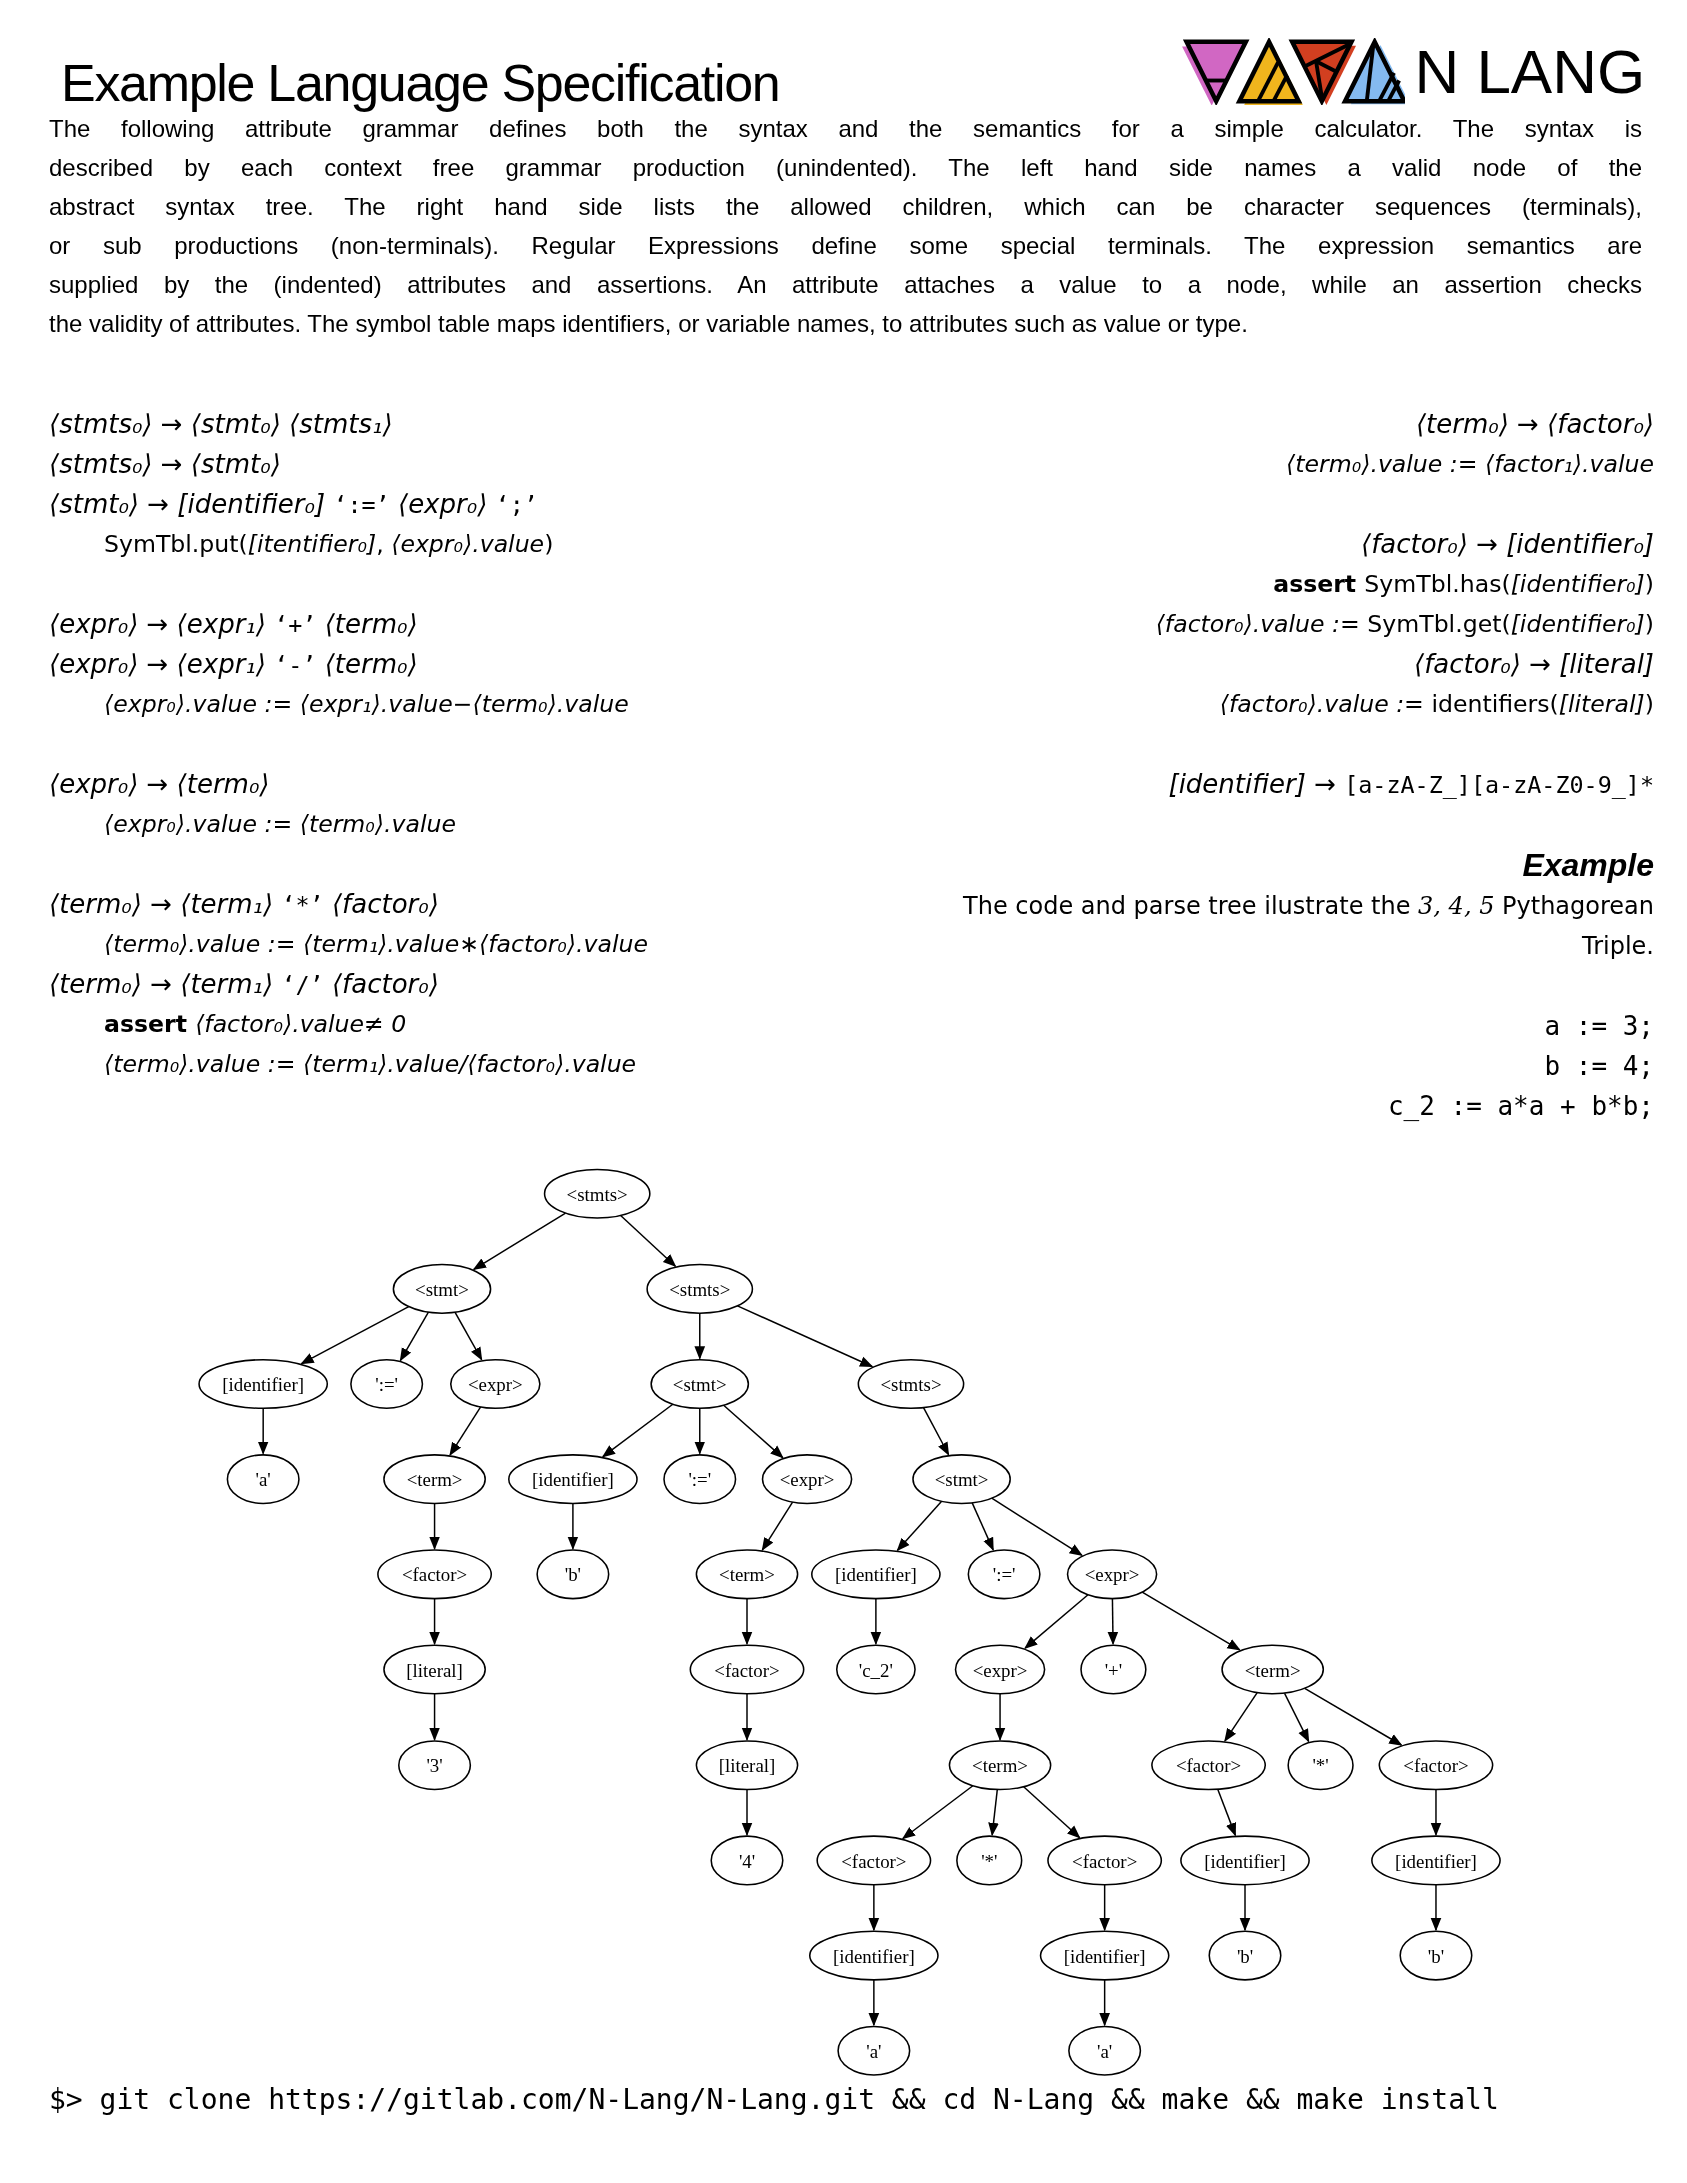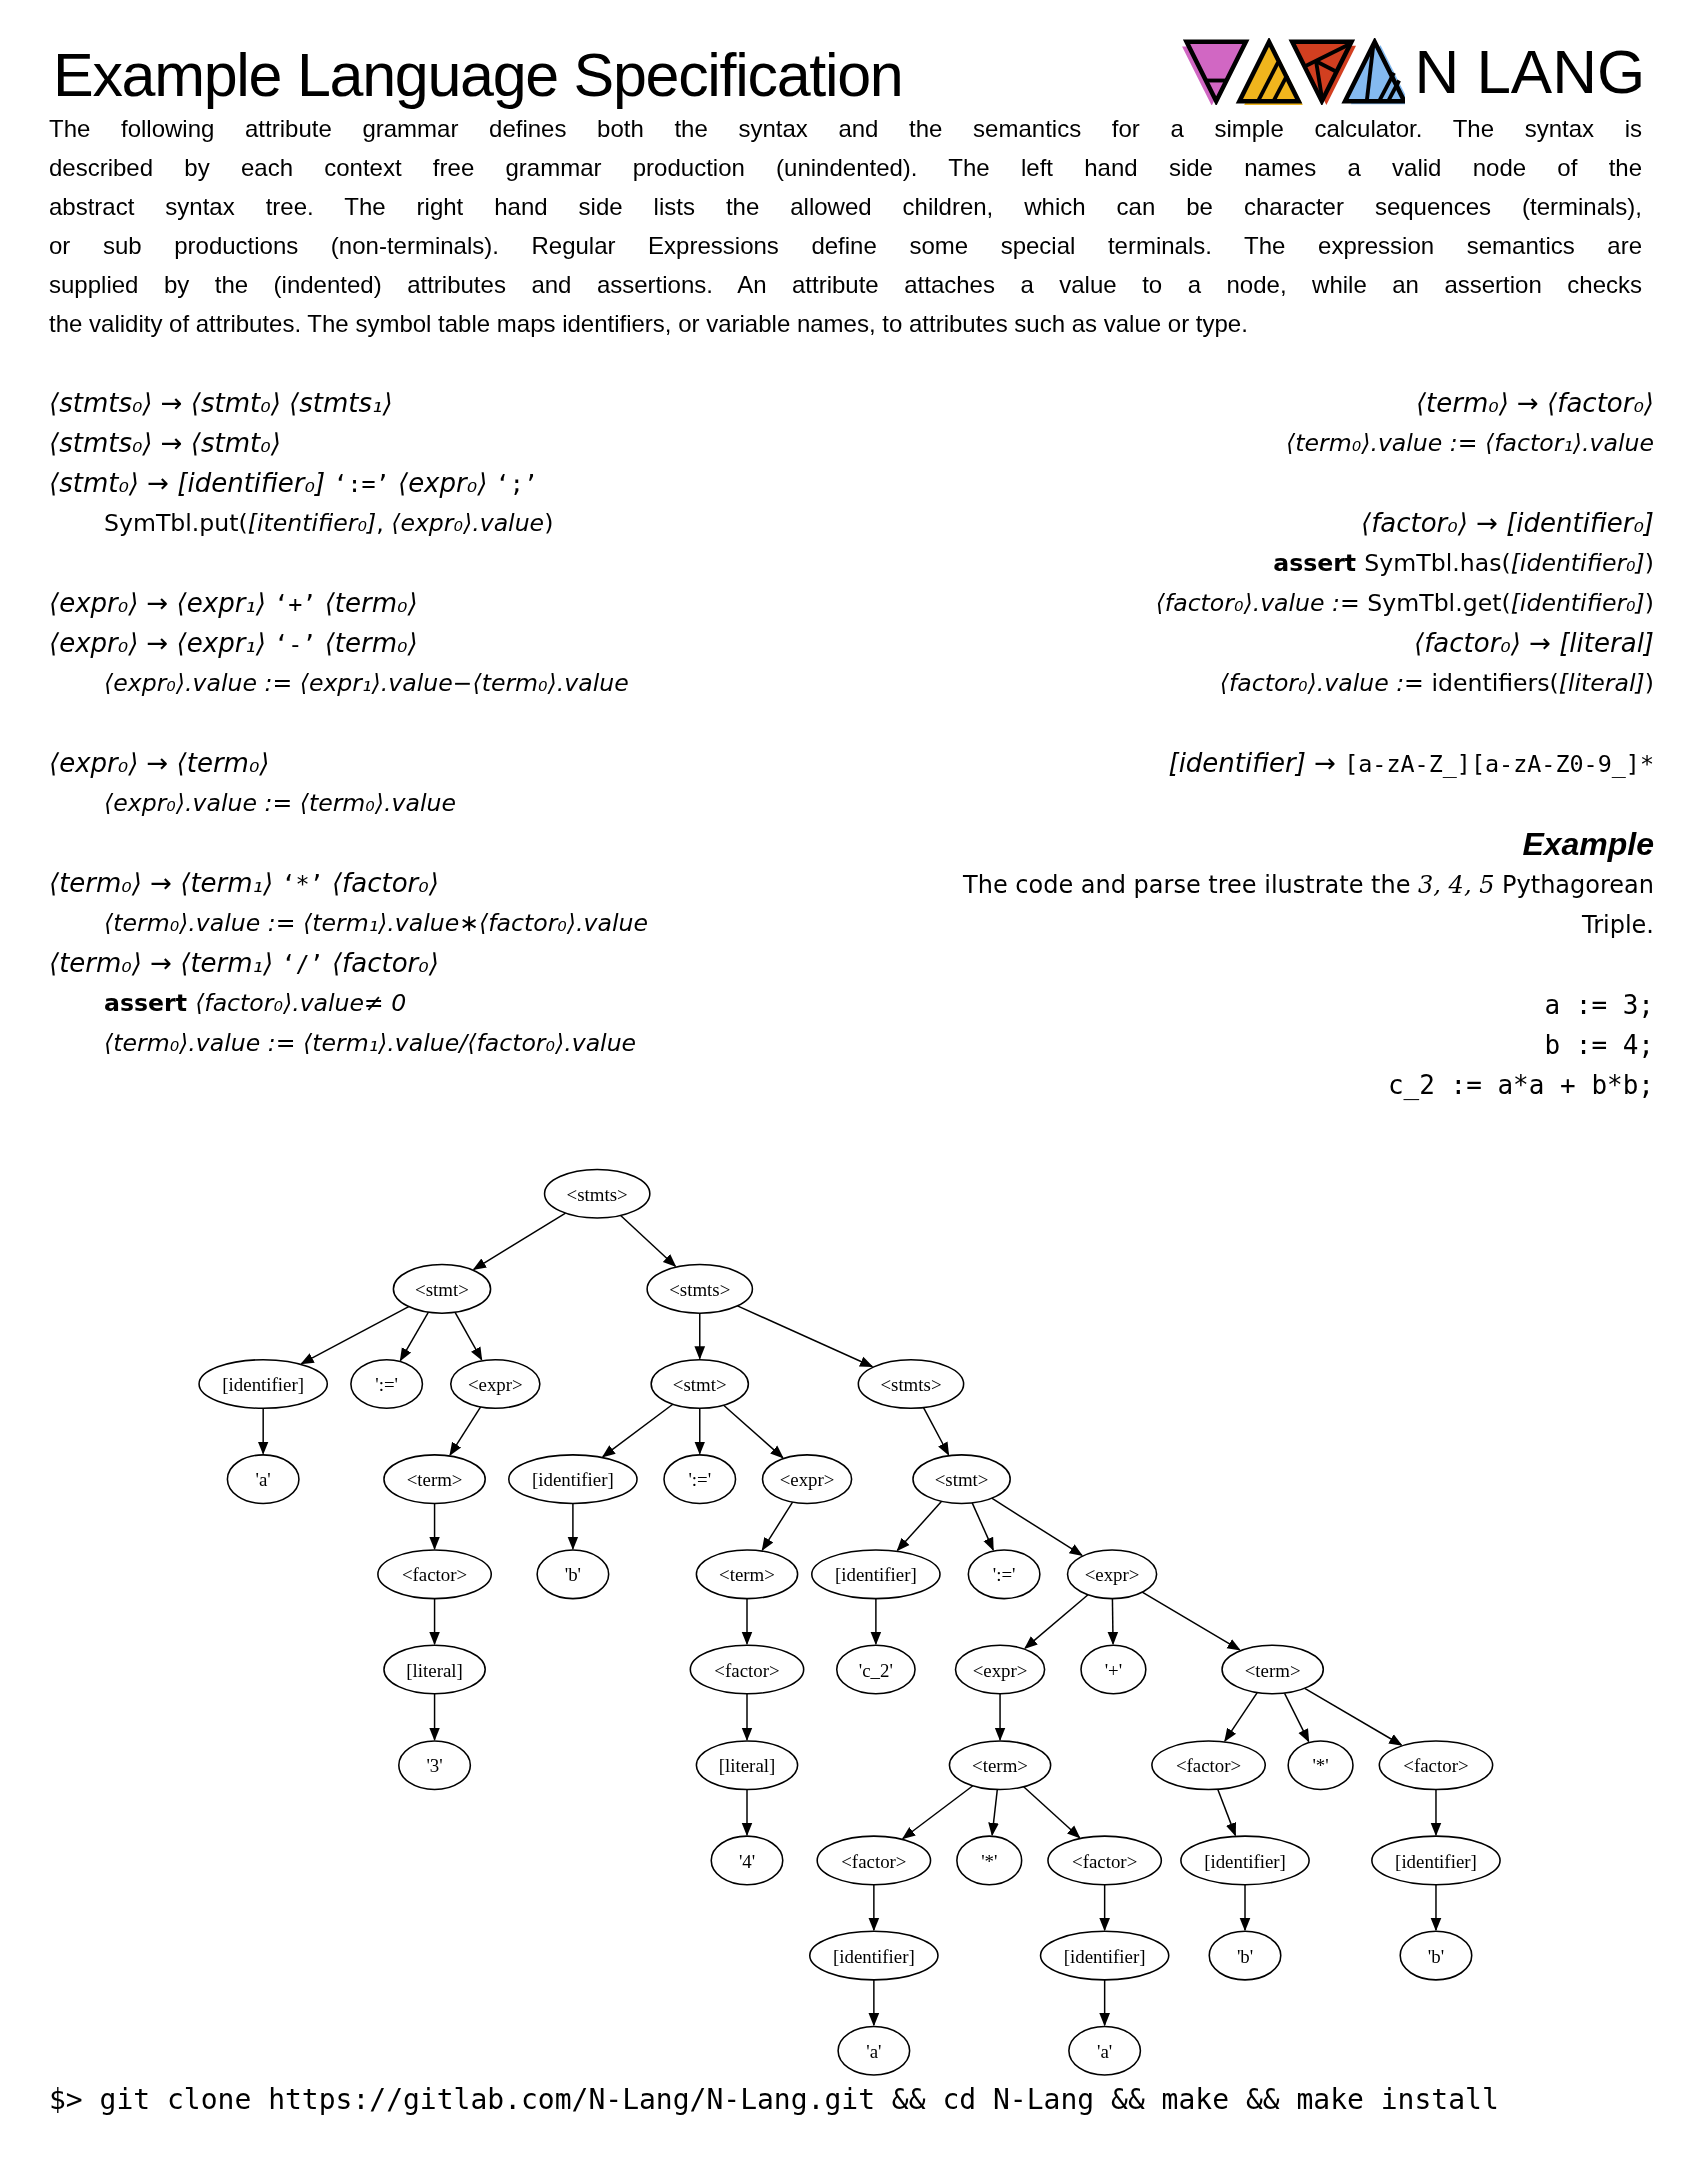--- a/index.html
+++ b/index.html
@@ -2,30 +2,30 @@
 <html style="font-size:10.8px"><head>
 <meta charset="utf-8">
 <style>
   html,body{margin:0;padding:0;}
   body{
     width:1687px;height:2183px;background:#ffffff;color:#000;
     font-family:"Liberation Sans",sans-serif;position:relative;overflow:hidden;
   }
   .page{position:absolute;inset:0;}
   .title{
-    position:absolute;left:49px;top:40px;margin:4px;
-    font-size:61px;font-weight:normal;letter-spacing:-1.3px;line-height:62px;white-space:nowrap;
+    position:absolute;left:49px;top:40px;margin:12px;
+    font-size:52px;font-weight:normal;letter-spacing:-1.3px;line-height:62px;white-space:nowrap;
   }
   .logo{position:absolute;left:1182px;top:38px;height:67px;display:flex;align-items:center;}
   .logo svg{width:223px;height:67px;display:block;}
   .logo-text{font-size:62px;line-height:1;margin-left:9.4px;letter-spacing:0px;white-space:nowrap;}
   .intro{position:absolute;left:49px;top:109px;width:1593px;font-size:24px;line-height:39px;}
   .iline{text-align:justify;text-align-last:justify;}
   .iline.last{text-align-last:auto;}
-  .col{position:absolute;top:383px;width:796px;}
+  .col{position:absolute;top:404px;width:796px;}
   .col-left{left:49px;}
   .col-right{left:858px;text-align:right;}
   .gline{height:40px;line-height:40px;font-size:26px;white-space:nowrap;}
   .gline.attr{padding-left:55px;font-size:23.6px;}
   .gline.gap{margin-top:40px;}
   .gline.text{font-size:24px;}
   .gline.heading{height:42px;line-height:42px;font-style:italic;}
   .gline.code{font-family:"DejaVu Sans Mono","Liberation Mono",monospace;font-size:26px;}
   .seg-m{font-family:"DejaVu Sans","Liberation Sans",sans-serif;font-style:italic;}
   .seg-r{font-family:"DejaVu Sans","Liberation Sans",sans-serif;font-style:normal;}

